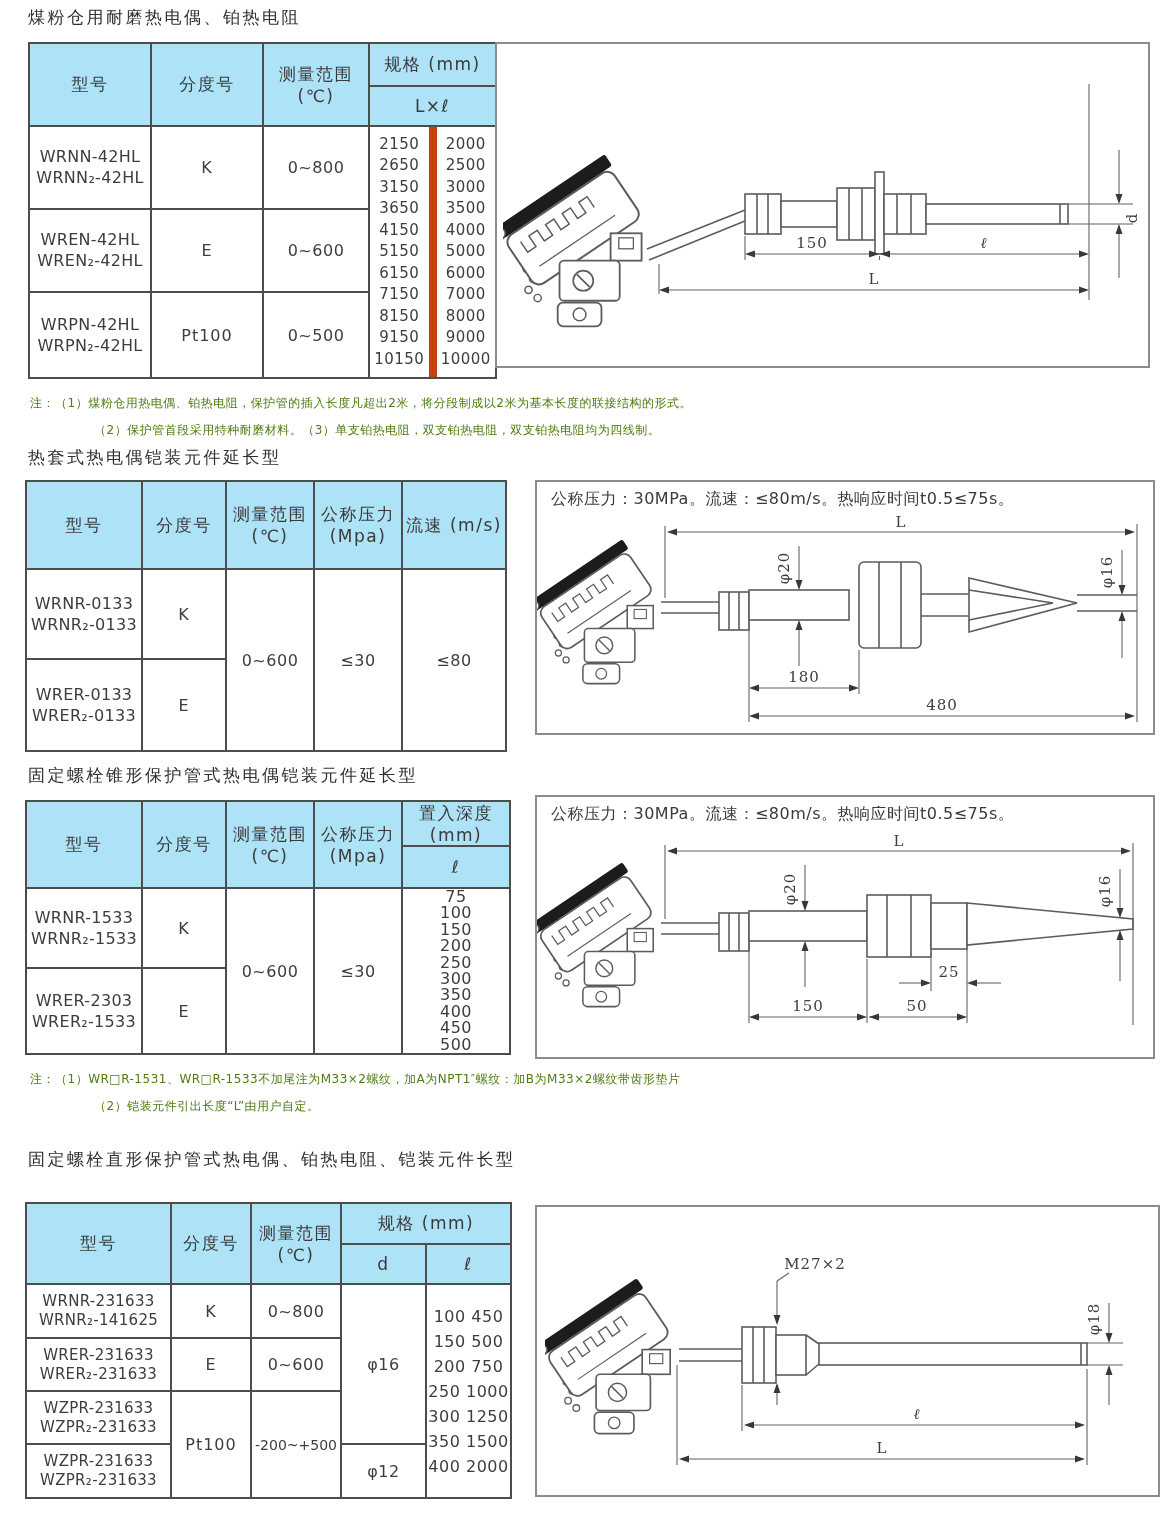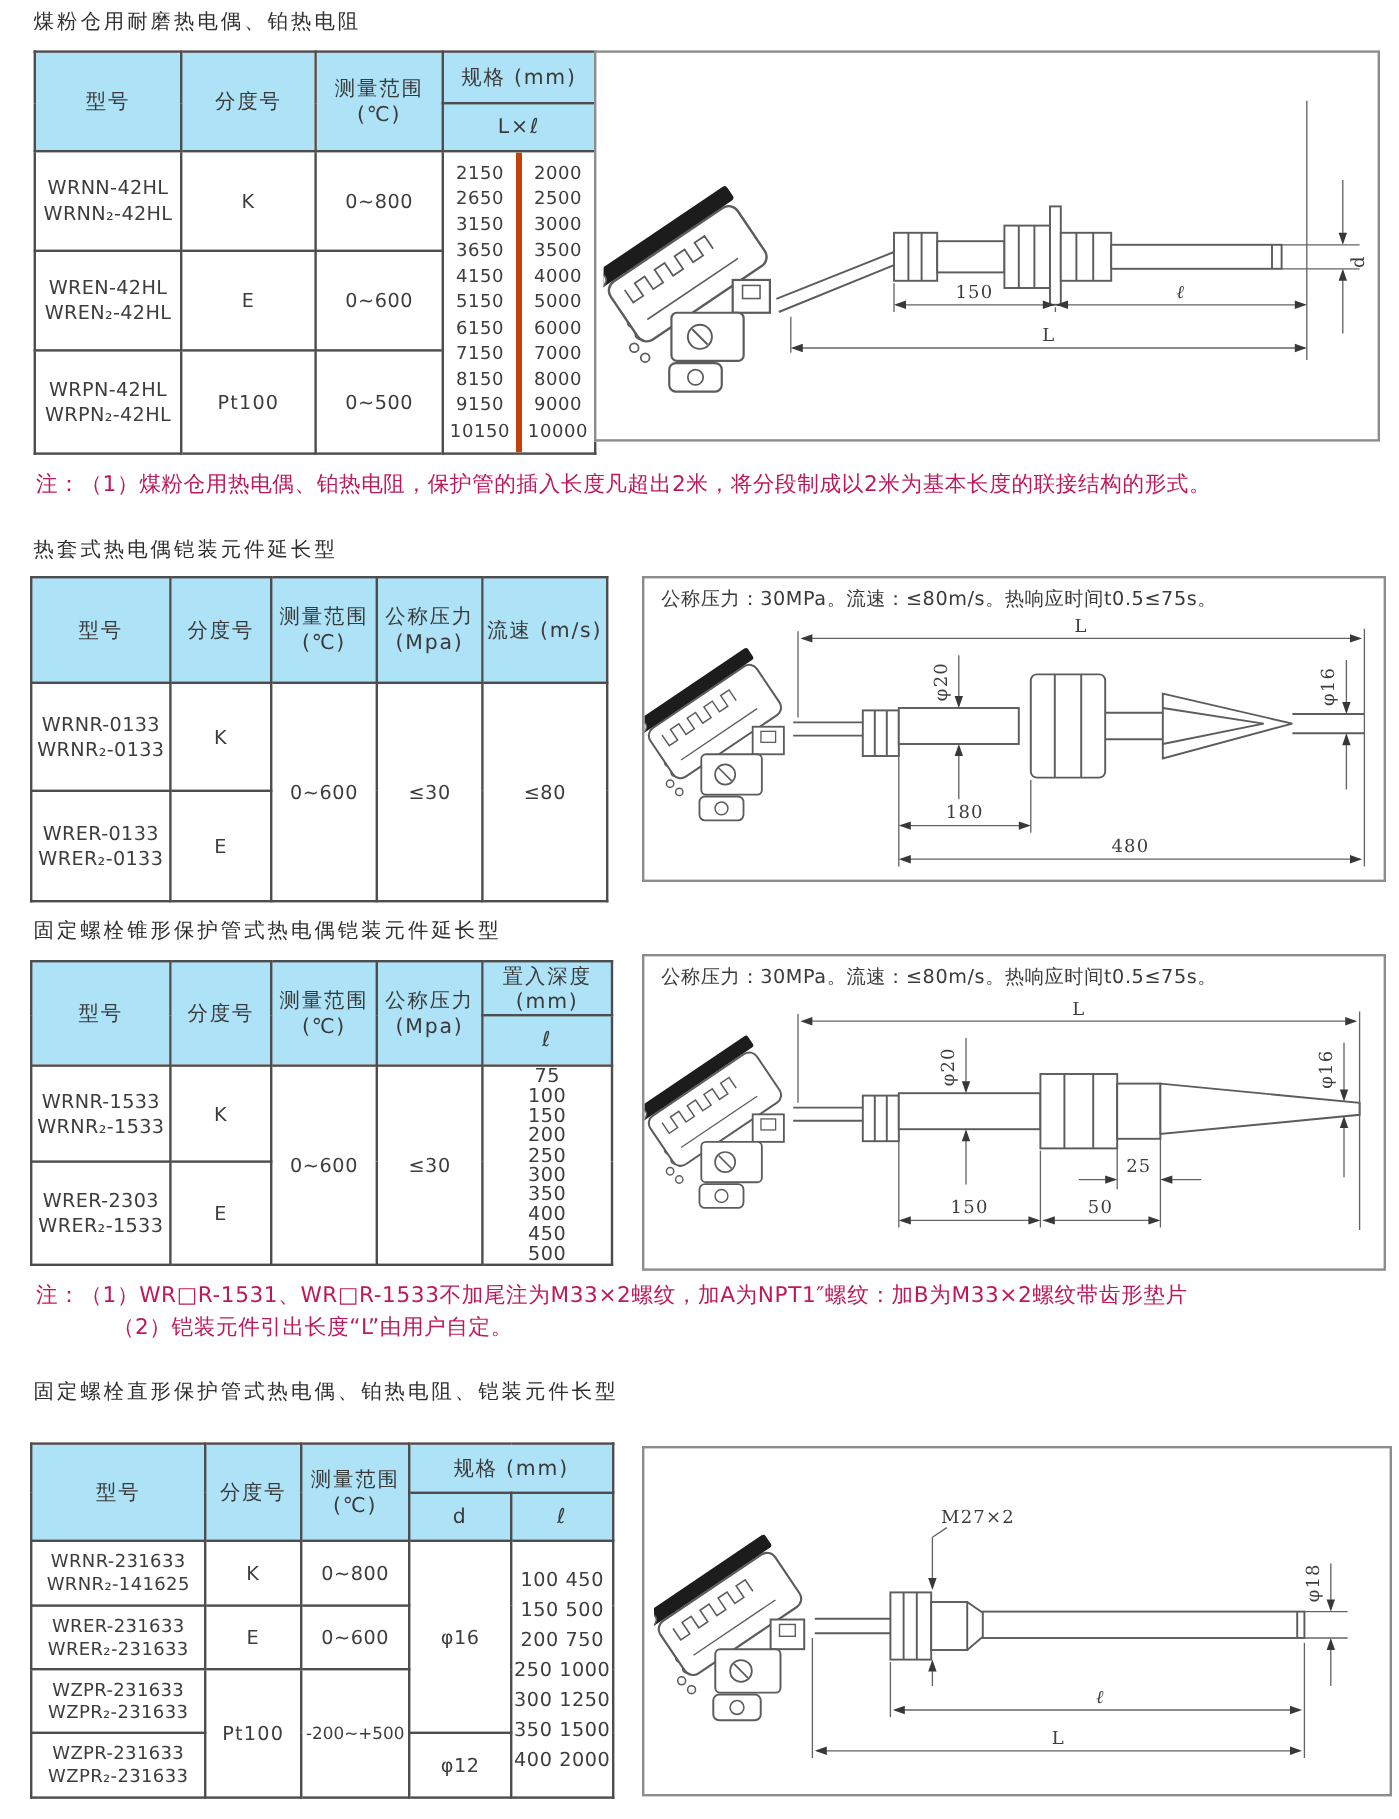--- a/index.html
+++ b/index.html
@@ -16,24 +16,24 @@
   .model{text-align:left;padding-left:9px;font-size:15.5px;line-height:21px;letter-spacing:0.3px;border-radius:13px;}
   .grad{font-size:16px;letter-spacing:1px;}
   .range{font-size:17px;letter-spacing:0.5px;}
   .b{font-weight:bold;}
   .nums{white-space:pre-line;font-size:15px;line-height:21.5px;letter-spacing:0.5px;}
   .nums-sm{white-space:pre-line;font-size:14.5px;line-height:16.4px;letter-spacing:0.5px;}
   .nums-md{white-space:pre-line;font-size:15.5px;line-height:25px;letter-spacing:0.5px;}
   .speccell{padding:0;}
   .split{display:flex;width:100%;height:250px;}
   .split>div{flex:1;display:flex;flex-direction:column;justify-content:center;}
-  .divl{border-left:5px solid #c2410c;}
+  .divl{border-left:8px solid #c2410c;}
   .dbox{position:absolute;border:2px solid #8c8c8c;background:#fff;box-sizing:border-box;}
   .caption{position:absolute;left:14px;top:7px;font-size:16px;letter-spacing:0.5px;color:#3a3a3a;white-space:nowrap;}
-  .notes{position:absolute;font-size:18px;line-height:27px;color:#be185d;letter-spacing:0.5px;}
+  .notes{position:absolute;font-size:12px;line-height:27px;color:#4d7c0f;letter-spacing:0.5px;}
   .notes .ind{padding-left:64px;}
   .draw{position:absolute;}
   .ln{stroke:#5c5c5c;stroke-width:1.6;fill:none;}
   .wf{fill:#fff;stroke:#5c5c5c;stroke-width:1.6;}
   .dim{stroke:#636363;stroke-width:1.1;fill:none;}
   .ah{fill:#383838;stroke:none;}
   text.dtx{font-family:"DejaVu Serif","Liberation Serif",serif;font-size:15px;fill:#3d3d3d;stroke:none;letter-spacing:1px;}
   .dit{font-style:italic;}
 </style>
 </head>
@@ -197,20 +197,21 @@
       </g>
       <text class="dtx" x="315" y="204" text-anchor="middle">150</text>
       <text class="dtx dit" x="487" y="204" text-anchor="middle">ℓ</text>
       <text class="dtx" x="377" y="240" text-anchor="middle">L</text>
       <text class="dtx" x="640" y="174" text-anchor="middle" transform="rotate(-90 640 174)">d</text>
     </svg>
   </div>
 
   <div class="notes" style="left:30px;top:390px;width:1120px">
     <div><span>注：</span><span>（1）煤粉仓用热电偶、铂热电阻，保护管的插入长度凡超出2米，将分段制成以2米为基本长度的联接结构的形式。</span></div>
+    <div class="ind">（2）保护管首段采用特种耐磨材料。（3）单支铂热电阻，双支铂热电阻，双支铂热电阻均为四线制。</div>
   </div>
 
   <div class="sec-title" style="left:28px;top:446px">热套式热电偶铠装元件延长型</div>
 
   <table class="spec" style="left:25px;top:480px;width:480px">
     <colgroup>
         <col style="width:116px">
         <col style="width:84px">
         <col style="width:88px">
         <col style="width:88px">

